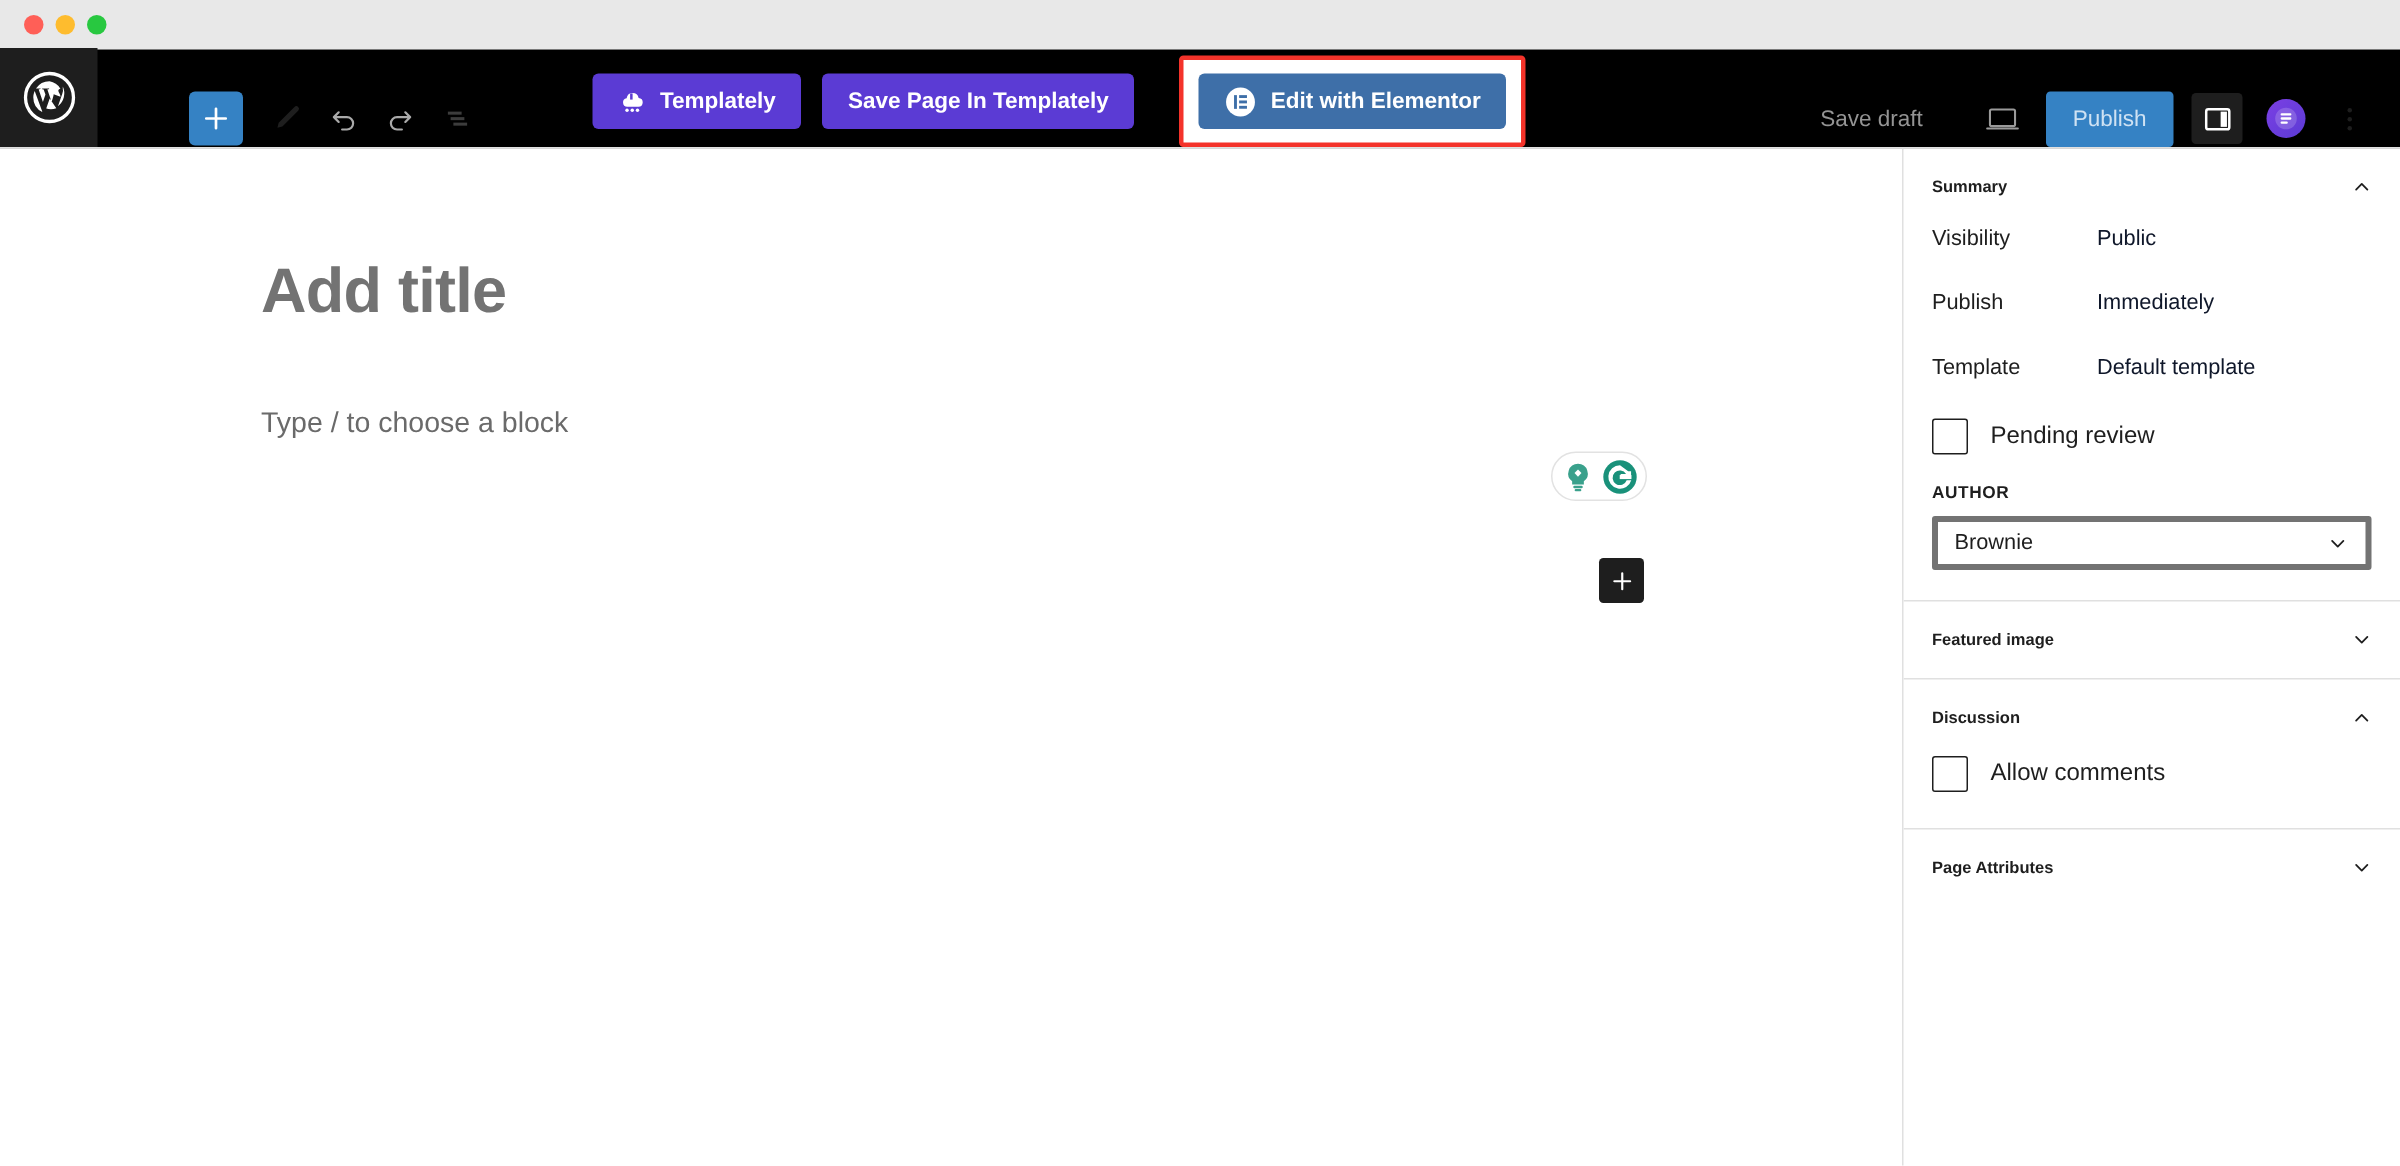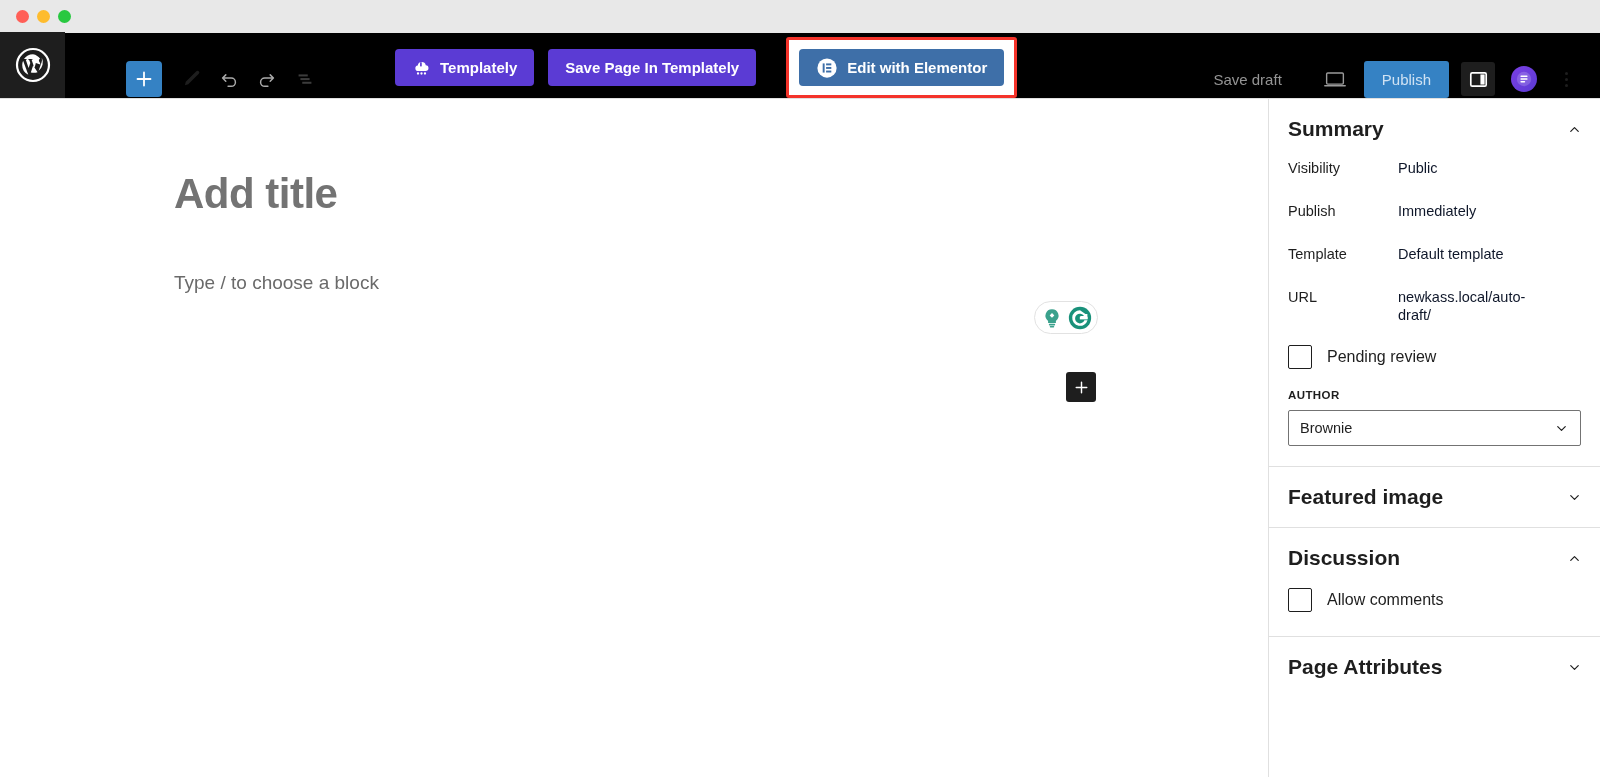--- a/index.html
+++ b/index.html
@@ -173,21 +173,21 @@
   .sb-close {
     margin-left: auto; margin-right: 14px;
     width: 28px; height: 28px; background: none; border: none;
     cursor: pointer; display: flex; align-items: center; justify-content: center;
   }
 
   .panel-header {
     display: flex; align-items: center; justify-content: space-between;
     padding: 18px 18px 18px 19px; cursor: pointer;
   }
-  .panel-title { font-size: 21px; font-weight: 600; color: #1e1e1e; }
+  .panel-title { font-size: 11px; font-weight: 600; color: #1e1e1e; }
   .panel-divider { height: 1px; background: #e0e0e0; margin: 0; }
 
   .panel-body { padding: 0 19px 20px; }
   .prop-row {
     display: flex; align-items: flex-start;
     margin-bottom: 21px; min-height: 22px;
   }
   .prop-label { font-size: 14.5px; color: #1e1e1e; width: 110px; flex: none; padding-top: 1px; }
   .prop-value {
     font-size: 14.5px; color: #3858a8; cursor: pointer;
@@ -200,21 +200,21 @@
     width: 24px; height: 24px; border: 1.5px solid #1e1e1e;
     border-radius: 2px; background: #fff; cursor: pointer; flex: none;
   }
   .cb-label { font-size: 16px; color: #1e1e1e; }
 
   .field-label {
     font-size: 11.5px; font-weight: 600; color: #1e1e1e;
     letter-spacing: 0.4px; margin-bottom: 9px;
   }
   .select-box {
-    width: 100%; height: 36px; border: 1px solid #737373;
+    width: 100%; height: 36px; border: 4px solid #737373;
     border-radius: 2px; background: #fff;
     display: flex; align-items: center; justify-content: space-between;
     padding: 0 11px; cursor: pointer;
   }
   .select-value { font-size: 14.5px; color: #1e1e1e; }
 
   .chev { width: 15px; height: 15px; flex: none; }
 </style>
 </head>
 <body>
@@ -373,24 +373,20 @@
       <span class="prop-value link-blue">Public</span>
     </div>
     <div class="prop-row">
       <span class="prop-label">Publish</span>
       <span class="prop-value link-blue">Immediately</span>
     </div>
     <div class="prop-row">
       <span class="prop-label">Template</span>
       <span class="prop-value link-blue">Default template</span>
     </div>
-    <div class="prop-row">
-      <span class="prop-label">URL</span>
-      <span class="prop-value link-blue">newkass.local/auto-draft/</span>
-    </div>
 
     <div class="checkbox-row" style="margin-top:4px;">
       <span class="cb-box"></span>
       <span class="cb-label">Pending review</span>
     </div>
 
     <div class="field-label">AUTHOR</div>
     <div class="select-box">
       <span class="select-value">Brownie</span>
       <svg class="chev" viewBox="0 0 20 20">

